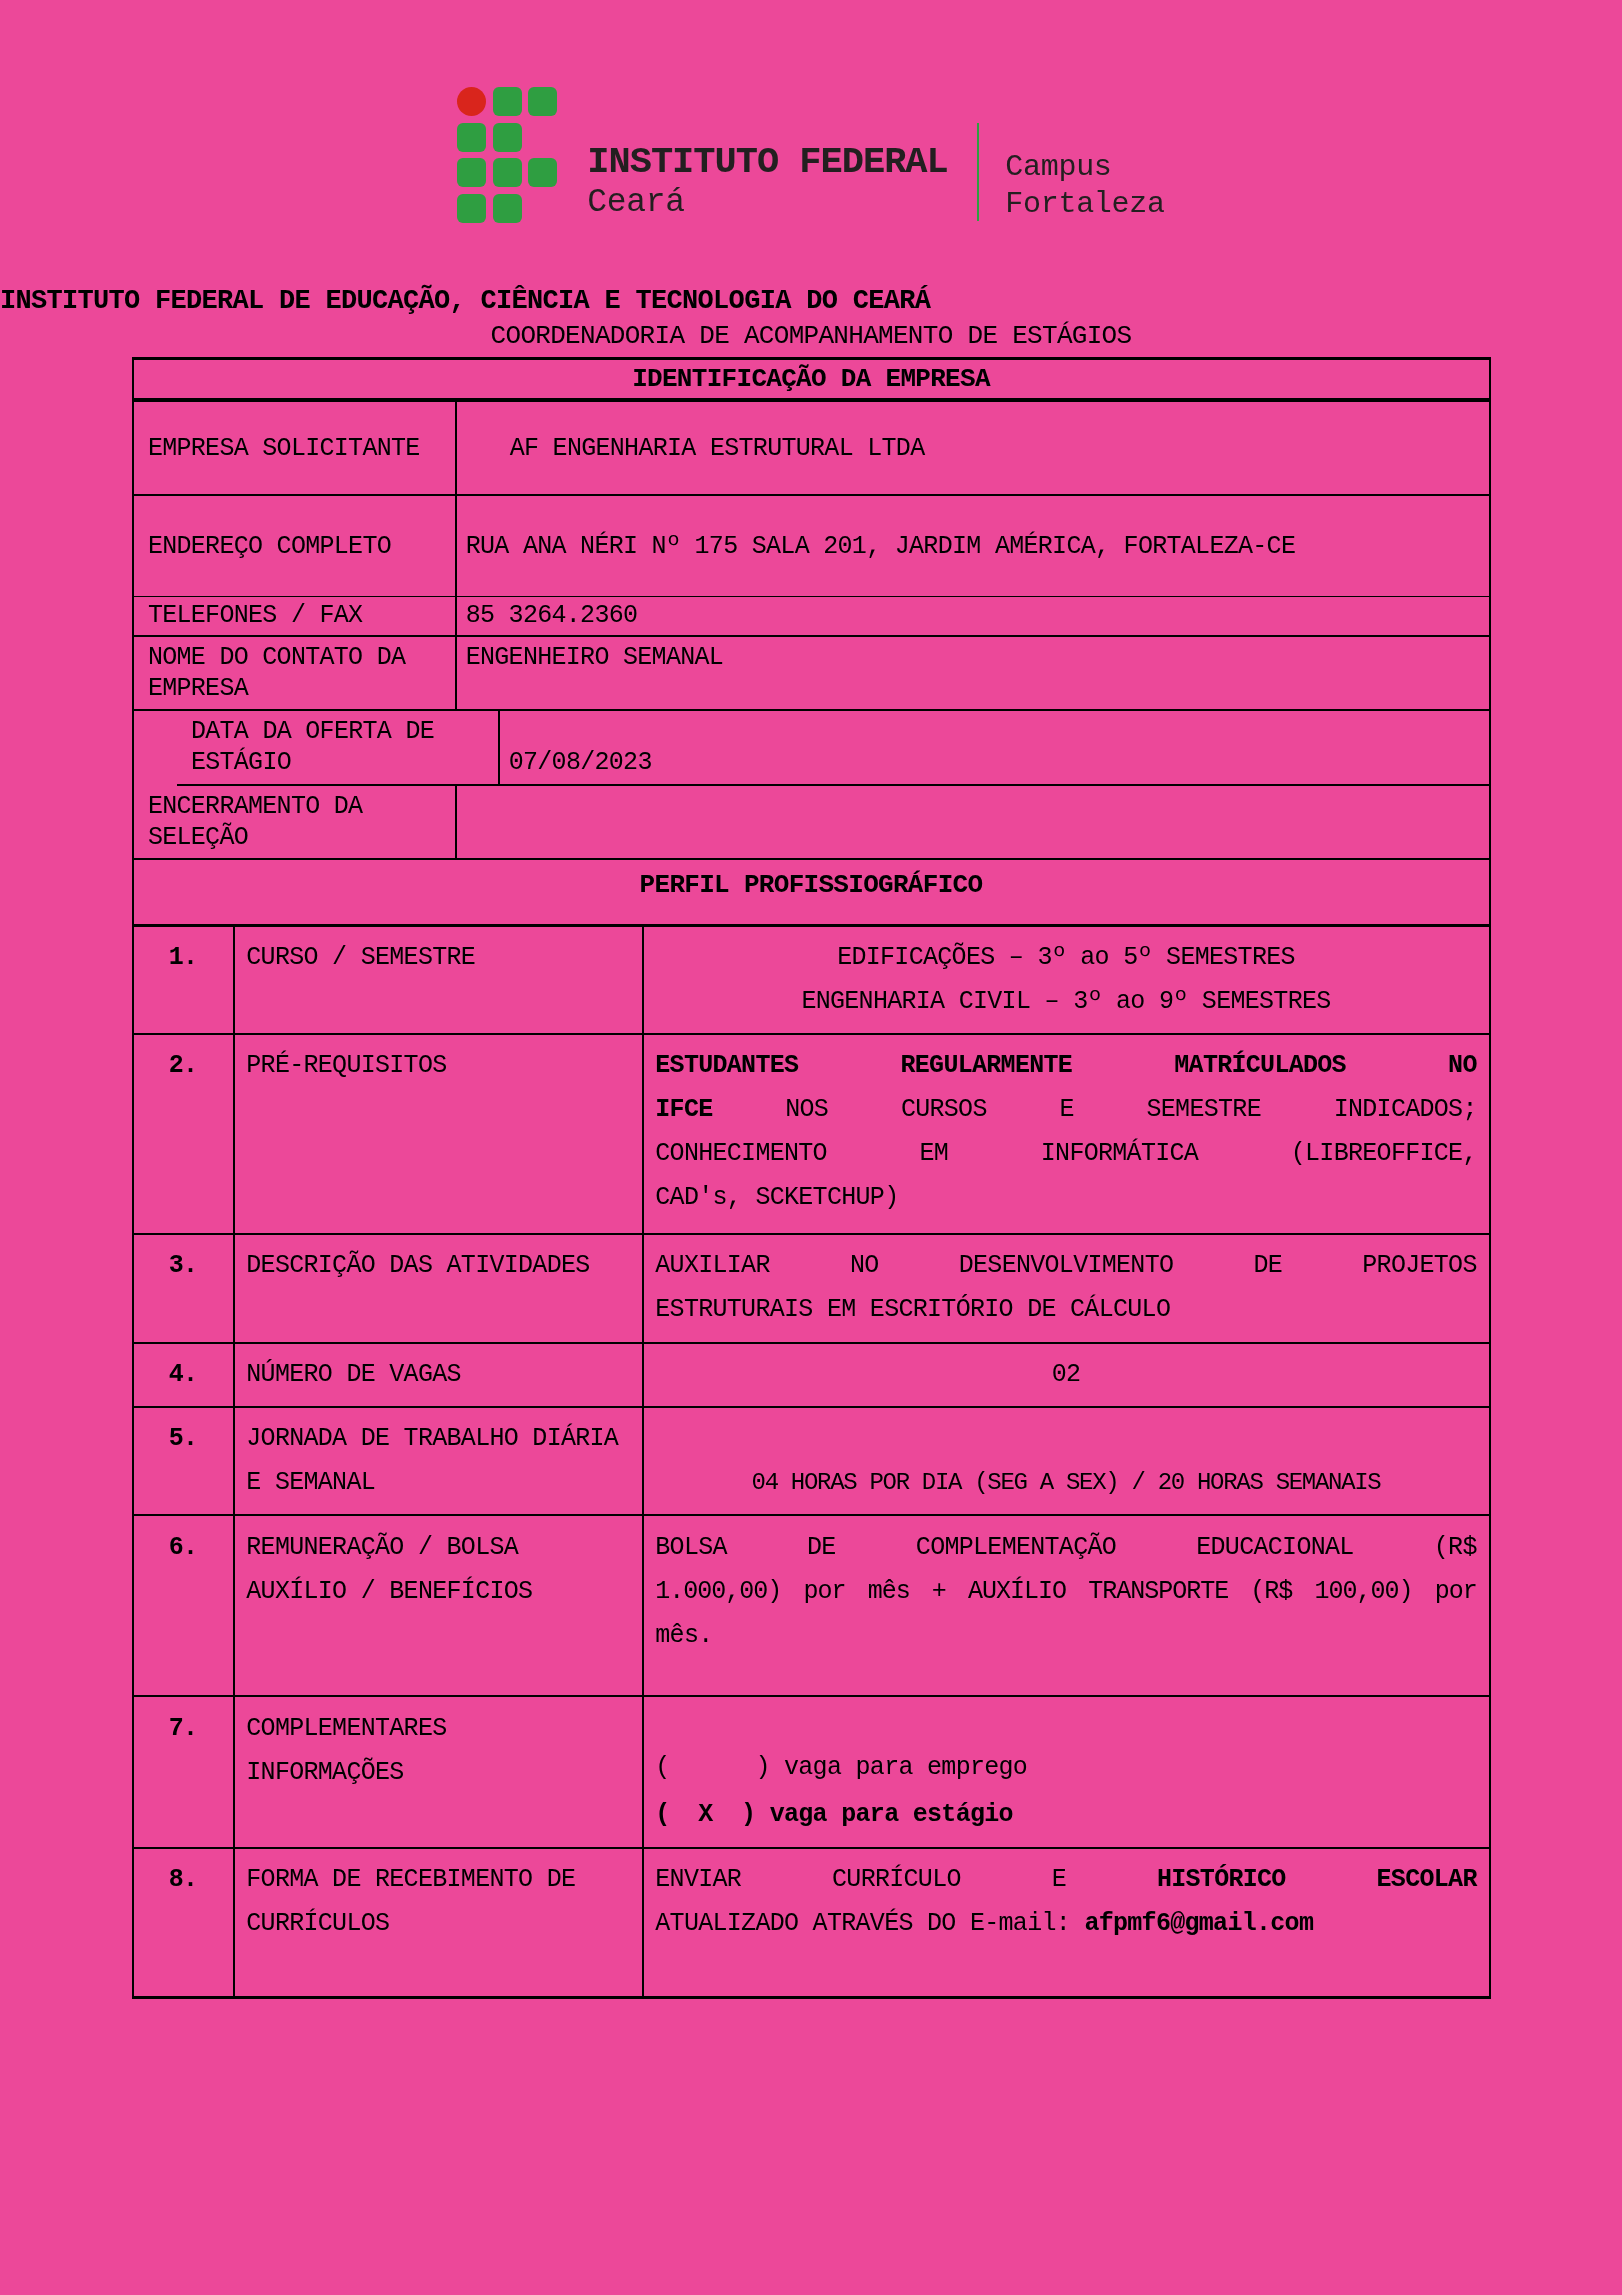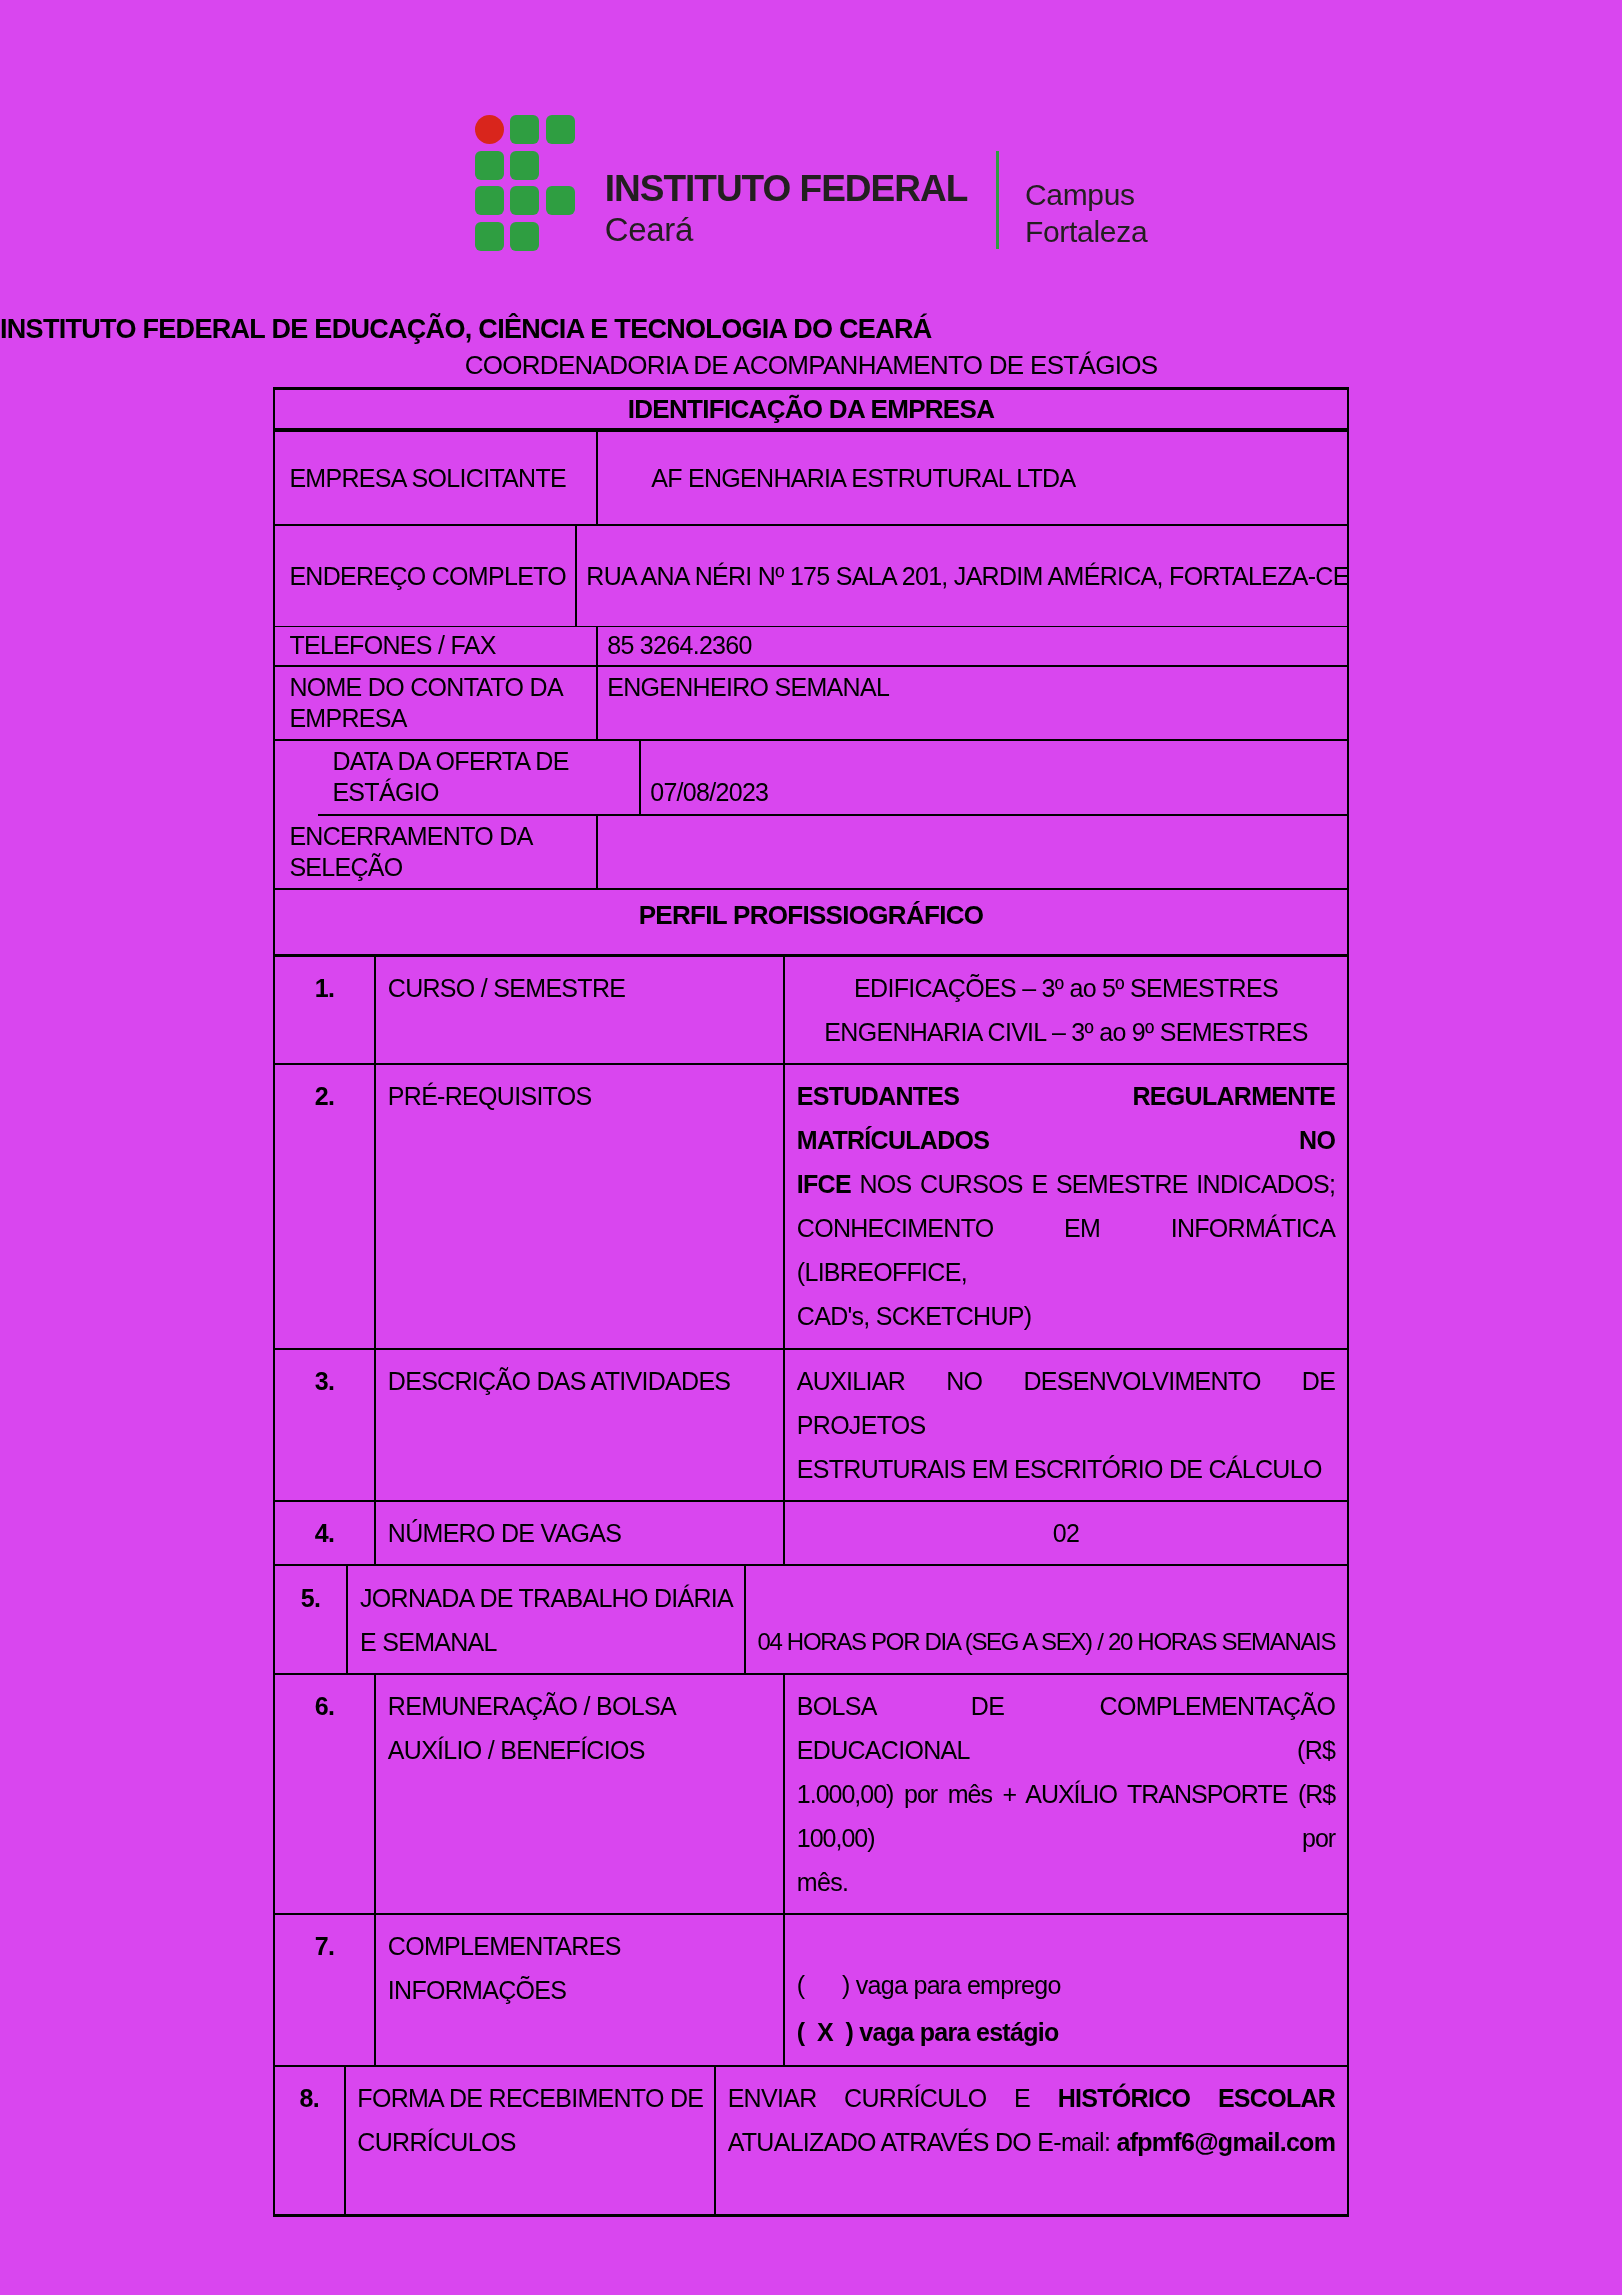--- a/index.html
+++ b/index.html
@@ -1,22 +1,23 @@
 <!DOCTYPE html>
 <html style="font-size:10.5px"><head>
 <meta charset="utf-8">
 <style>
   * { margin:0; padding:0; box-sizing:border-box; }
   html,body { background:#ffffff; }
   body { font-family:"Liberation Sans","DejaVu Sans",sans-serif; color:#000; }
 
   .page {
-    width:1622px; height:2295px; background:#d946ef; position:relative;
-    overflow:hidden; padding-top:115px;
+    width:1622px; height:2295px; background:#ec4899; position:relative;
+    overflow:hidden; padding-top:87px;
     letter-spacing:-0.7px;
+    font-family:Liberation Mono, monospace;
   }
 
   
   .logo-row {
     display:flex; align-items:flex-end;
     width:-moz-fit-content; width:fit-content; margin:0 auto;
   }
   .logo-grid {
     display:grid;
     grid-template-columns:repeat(3,29px);
@@ -31,21 +32,21 @@
   .brand-bottom { font-size:33px; margin-top:1.3px; letter-spacing:-0.3px; }
   .logo-sep { width:2.6px; height:98px; background:#2f9e41; margin:0 26px 1.3px 29px; align-self:flex-end; }
   .campus-block { font-size:30px; line-height:1.22; color:#231f20; padding-bottom:0; letter-spacing:-0.3px; }
 
   
   .title1 { text-align:left; font-weight:700; font-size:27px; margin-top:63px; }
   .title2 { text-align:center; font-size:26px; margin-top:5.2px; }
 
   
   .tbl {
-    width:1076px; margin:6.5px auto 0;
+    width:1359px; margin:6.5px auto 0;
     border:2.6px solid #000; border-top-width:3.3px; border-bottom-width:3.9px;
     font-size:25px;
   }
   .row { display:flex; border-bottom:2.6px solid #000; }
   .cell { border-right:2px solid #000; }
   .cell:last-child { border-right:none; }
 
   .r-sechead { min-height:42px; border-bottom-width:4.6px;
     align-items:center; justify-content:center; }
   .sechead-text { font-weight:700; font-size:26px; }

